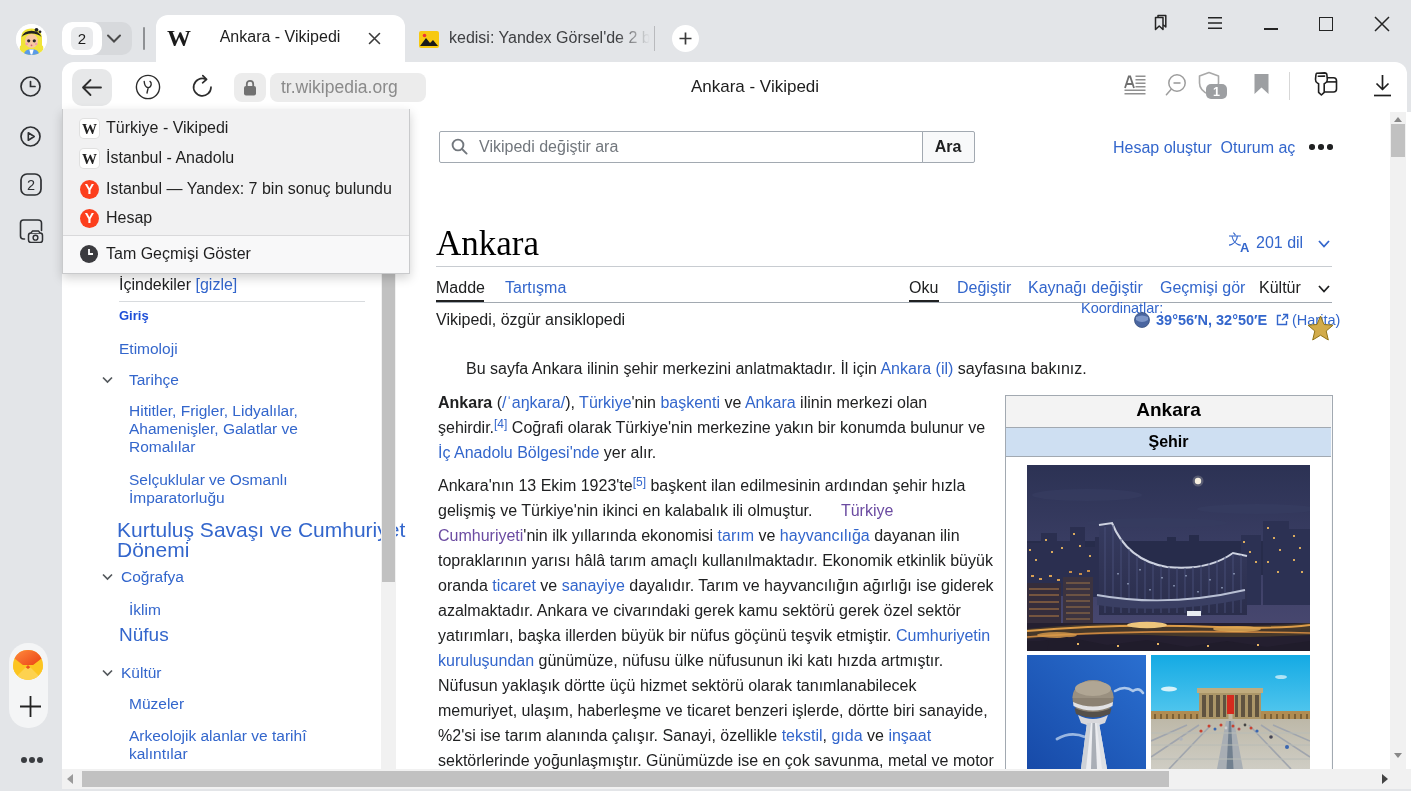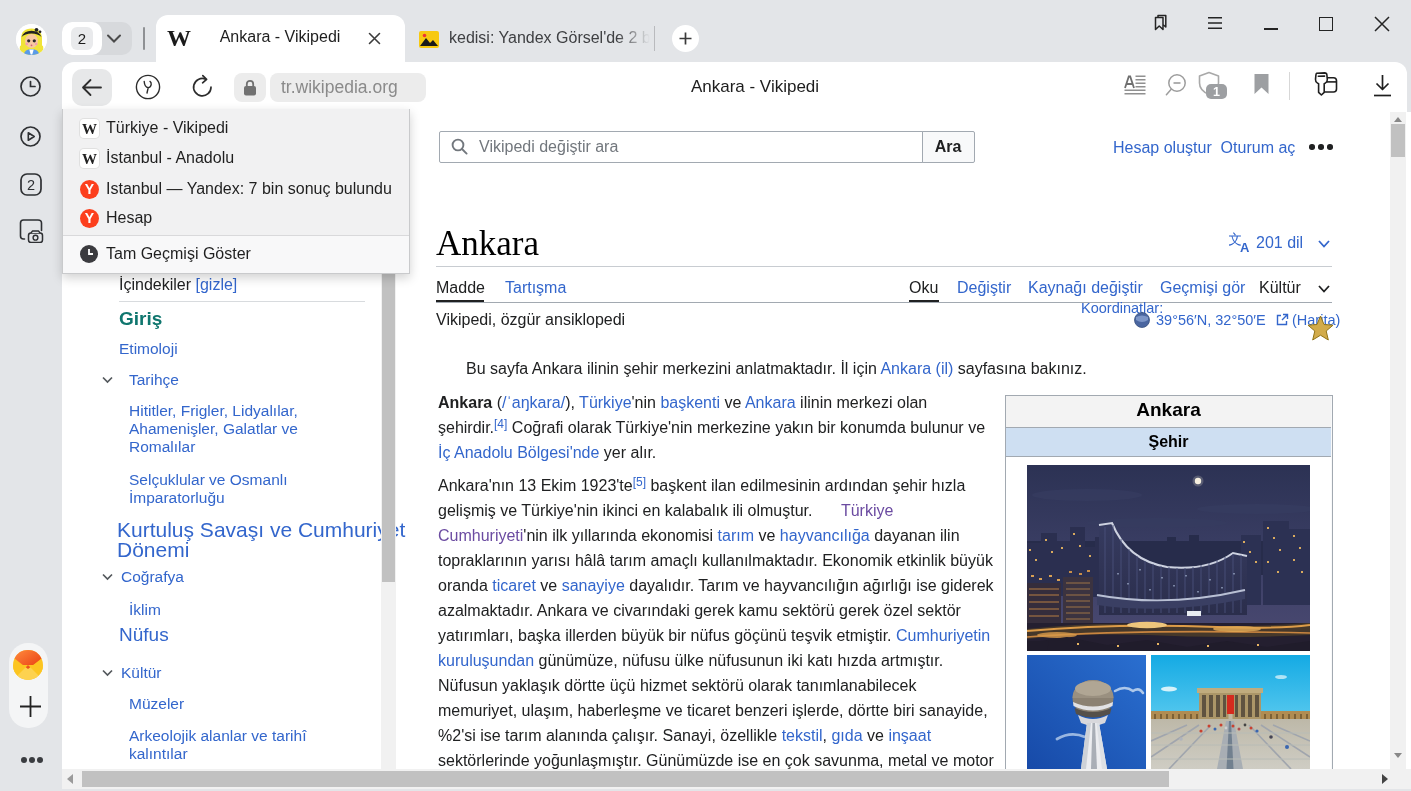--- a/index.html
+++ b/index.html
@@ -174,21 +174,21 @@
 </svg>
 <svg class="abs" style="left:18px;top:694px;" width="25" height="25" viewBox="0 0 25 25">
     <path d="M12.5 2 V23 M2 12.5 H23" stroke="#222" stroke-width="1.8"></path>
   </svg>
 <div class="abs" style="left:21px;top:757px;width:6px;height:6px;border-radius:50%;background:#3a3c40;"></div>
 <div class="abs" style="left:29px;top:757px;width:6px;height:6px;border-radius:50%;background:#3a3c40;"></div>
 <div class="abs" style="left:37px;top:757px;width:6px;height:6px;border-radius:50%;background:#3a3c40;"></div>
 
 <div class="abs" style="left:119px;top:276px;font-size:16px;color:#202122;">İçindekiler <span class="blue">[gizle]</span></div>
 <div class="abs" style="left:119px;top:301px;width:246px;height:1px;background:#d8dbde;"></div>
-<div class="abs" style="left:119px;top:308px;font-size:19px;font-weight:bold;color:#0f766e;">Giriş</div>
+<div class="abs" style="left:119px;top:308px;font-size:13px;font-weight:bold;color:#1d4ed8;">Giriş</div>
 <div class="abs" style="left:119px;top:340px;font-size:15.5px;" class2="blue"><span class="blue">Etimoloji</span></div>
 <svg class="abs" style="left:101px;top:375px;" width="13" height="10" viewBox="0 0 13 10">
     <path d="M2 2.5 L6.5 7 L11 2.5" fill="none" stroke="#54595d" stroke-width="1.7"></path>
   </svg>
 <div class="abs blue" style="left:129px;top:371px;font-size:15.5px;">Tarihçe</div>
 <div class="abs blue" style="left:129px;top:402px;font-size:15.5px;line-height:18px;">Hititler, Frigler, Lidyalılar,<br>Ahamenişler, Galatlar ve<br>Romalılar</div>
 <div class="abs blue" style="left:129px;top:471px;font-size:15.5px;line-height:18px;">Selçuklular ve Osmanlı<br>İmparatorluğu</div>
 <div class="abs blue" style="left:117px;top:520px;font-size:21px;line-height:20px;">Kurtuluş Savaşı ve Cumhuriyet<br>Dönemi</div>
 <svg class="abs" style="left:101px;top:572px;" width="13" height="10" viewBox="0 0 13 10">
     <path d="M2 2.5 L6.5 7 L11 2.5" fill="none" stroke="#54595d" stroke-width="1.7"></path>
@@ -243,21 +243,21 @@
   </svg>
 <div class="abs" style="left:436px;top:302px;width:896px;height:1px;background:#a2a9b1;"></div>
 
 <div class="abs" style="left:436px;top:311px;font-size:16px;color:#202122;">Vikipedi, özgür ansiklopedi</div>
 <div class="abs blue" style="left:1045px;top:300px;font-size:14.5px;margin-left:36px;">Koordinatlar:</div>
 <svg class="abs" style="left:1134px;top:312px;" width="16" height="16" viewBox="0 0 16 16">
   <circle cx="8" cy="8" r="7.5" fill="#4a66a0"></circle>
   <path d="M2 5 Q8 2 14 5 L14 8 Q8 12 2 8 Z" fill="#7d96c8"></path>
   <circle cx="8" cy="8" r="7.5" fill="none" stroke="#39507f" stroke-width="0.8"></circle>
 </svg>
-<div class="abs blue" style="left:1156px;top:312px;font-size:14.5px;">39°56′N, 32°50′E</div>
+<div class="abs blue" style="left:1156px;top:312px;font-size:14.5px;font-weight:bold;">39°56′N, 32°50′E</div>
 <svg class="abs" style="left:1276px;top:313px;" width="13" height="13" viewBox="0 0 13 13">
   <path d="M5 2.5 H1.5 V11.5 H10.5 V8" fill="none" stroke="#3366cc" stroke-width="1.4"></path>
   <path d="M7 1.5 H11.5 V6 M11.5 1.5 L6 7" fill="none" stroke="#3366cc" stroke-width="1.4"></path>
 </svg>
 <div class="abs blue" style="left:1292px;top:312px;font-size:14.5px;">(Harita)</div>
 <svg class="abs" style="left:1307px;top:315px;" width="27" height="27" viewBox="0 0 27 27">
   <path d="M13.5 1 L17 9.5 L26 10.2 L19.2 16 L21.3 25 L13.5 20.2 L5.7 25 L7.8 16 L1 10.2 L10 9.5 Z" fill="#d2ab4a" stroke="#927416" stroke-width="1"></path>
 </svg>
 
 <div class="abs" style="left:466px;top:360px;font-size:16px;color:#202122;text-align:center;">Bu sayfa Ankara ilinin şehir merkezini anlatmaktadır. İl için <span class="blue">Ankara (il)</span> sayfasına bakınız.</div>

